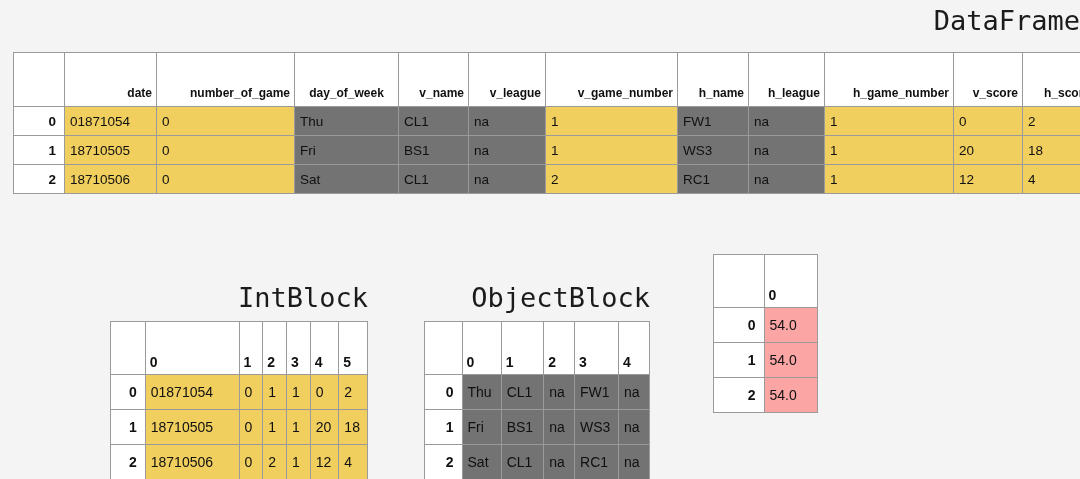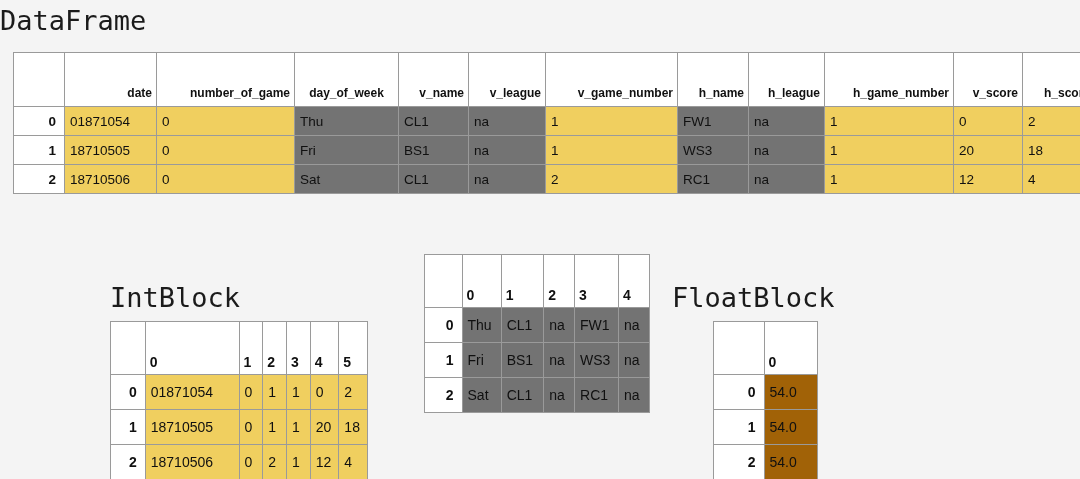--- a/index.html
+++ b/index.html
@@ -14,21 +14,21 @@
     overflow: hidden;
     position: relative;
   }
 
   
   .title {
     font-family: "DejaVu Sans Mono", "Liberation Mono", monospace;
     font-size: 27px;
     font-weight: 400;
     color: #1b1b1b;
-    text-align: left;
+    text-align: right;
     letter-spacing: 0px;
     white-space: nowrap;
   }
 
   #df-title {
     position: absolute;
     left: 0;
     top: 5px;
     width: 1080px;
   }
@@ -66,21 +66,21 @@
     padding-right: 8px;
     color: #101010;
   }
   table.df tbody td {
     text-align: left;
     padding-left: 5px;
     vertical-align: middle;
   }
   .c-yellow { background: #f0cf5f; }
   .c-green  { background: #737373; }
-  .c-orange { background: #a16207; }
+  .c-orange { background: #fca5a5; }
 
   
   #main-table-wrap {
     position: absolute;
     left: 13px;
     top: 52px;
   }
   #main-table { width: 1054px; }
   #main-table thead th { height: 47px; font-size: 12px; }
   #main-table tbody tr { height: 29px; }
@@ -217,20 +217,21 @@
           <td class="c-yellow">2</td>
           <td class="c-yellow">1</td>
           <td class="c-yellow">12</td>
           <td class="c-yellow">4</td>
         </tr>
       </tbody>
   </table>
 </div>
 
 <div id="obj-block" class="block">
+  <div class="title">ObjectBlock</div>
   <table class="df">
     <thead>
       <tr>
           <th class="corner" style="width: 42px;"></th>
           <th class="lead" style="width: 36px;">0</th>
           <th class="lead" style="width: 40px;">1</th>
           <th class="lead" style="width: 28px;">2</th>
           <th class="lead" style="width: 40px;">3</th>
           <th class="lead" style="width: 28px;">4</th>
         </tr>
@@ -258,21 +259,20 @@
           <td class="c-green">CL1</td>
           <td class="c-green">na</td>
           <td class="c-green">RC1</td>
           <td class="c-green">na</td>
         </tr>
       </tbody>
   </table>
 </div>
 
 <div id="float-block" class="block">
-  <div class="title">FloatBlock</div>
   <table class="df">
     <thead>
       <tr>
           <th class="corner" style="width: 42px;"></th>
           <th class="lead" style="width: 44px;">0</th>
         </tr>
     </thead>
     <tbody>
         <tr>
           <th class="idx">0</th>

